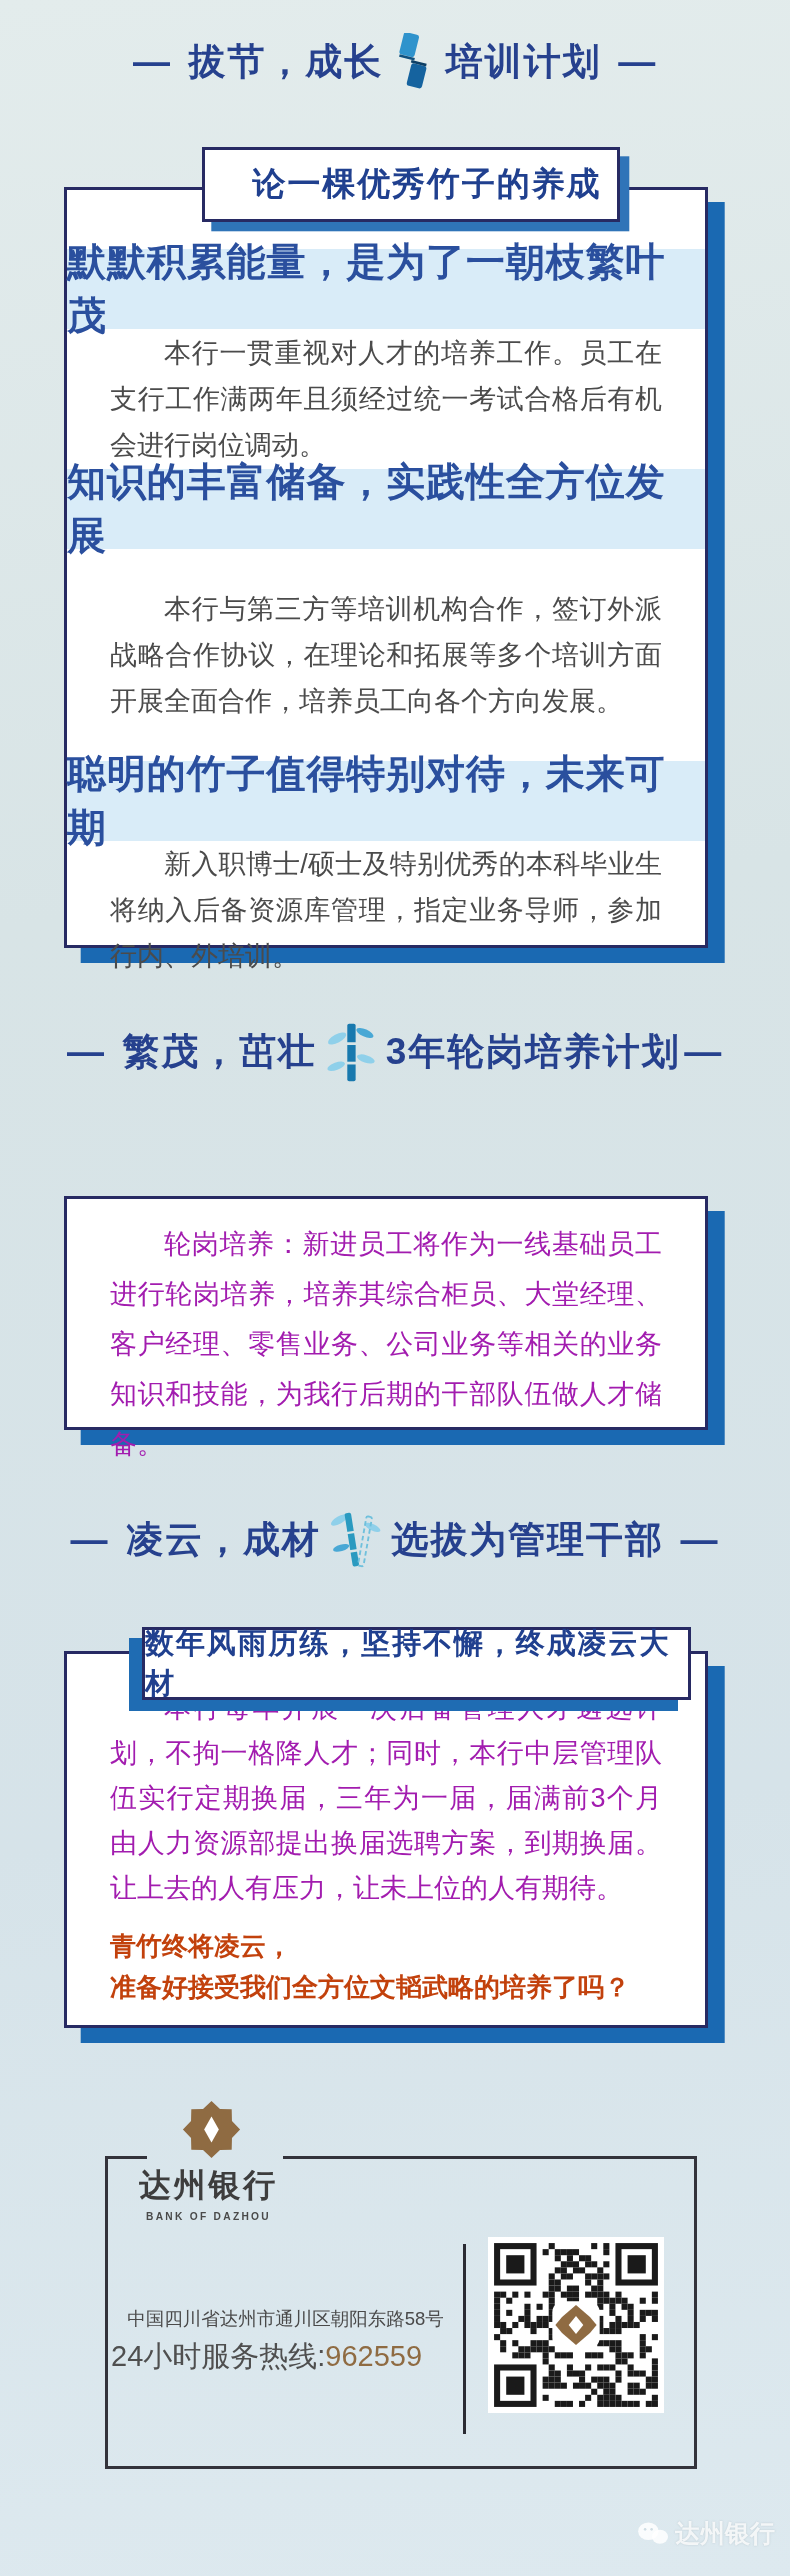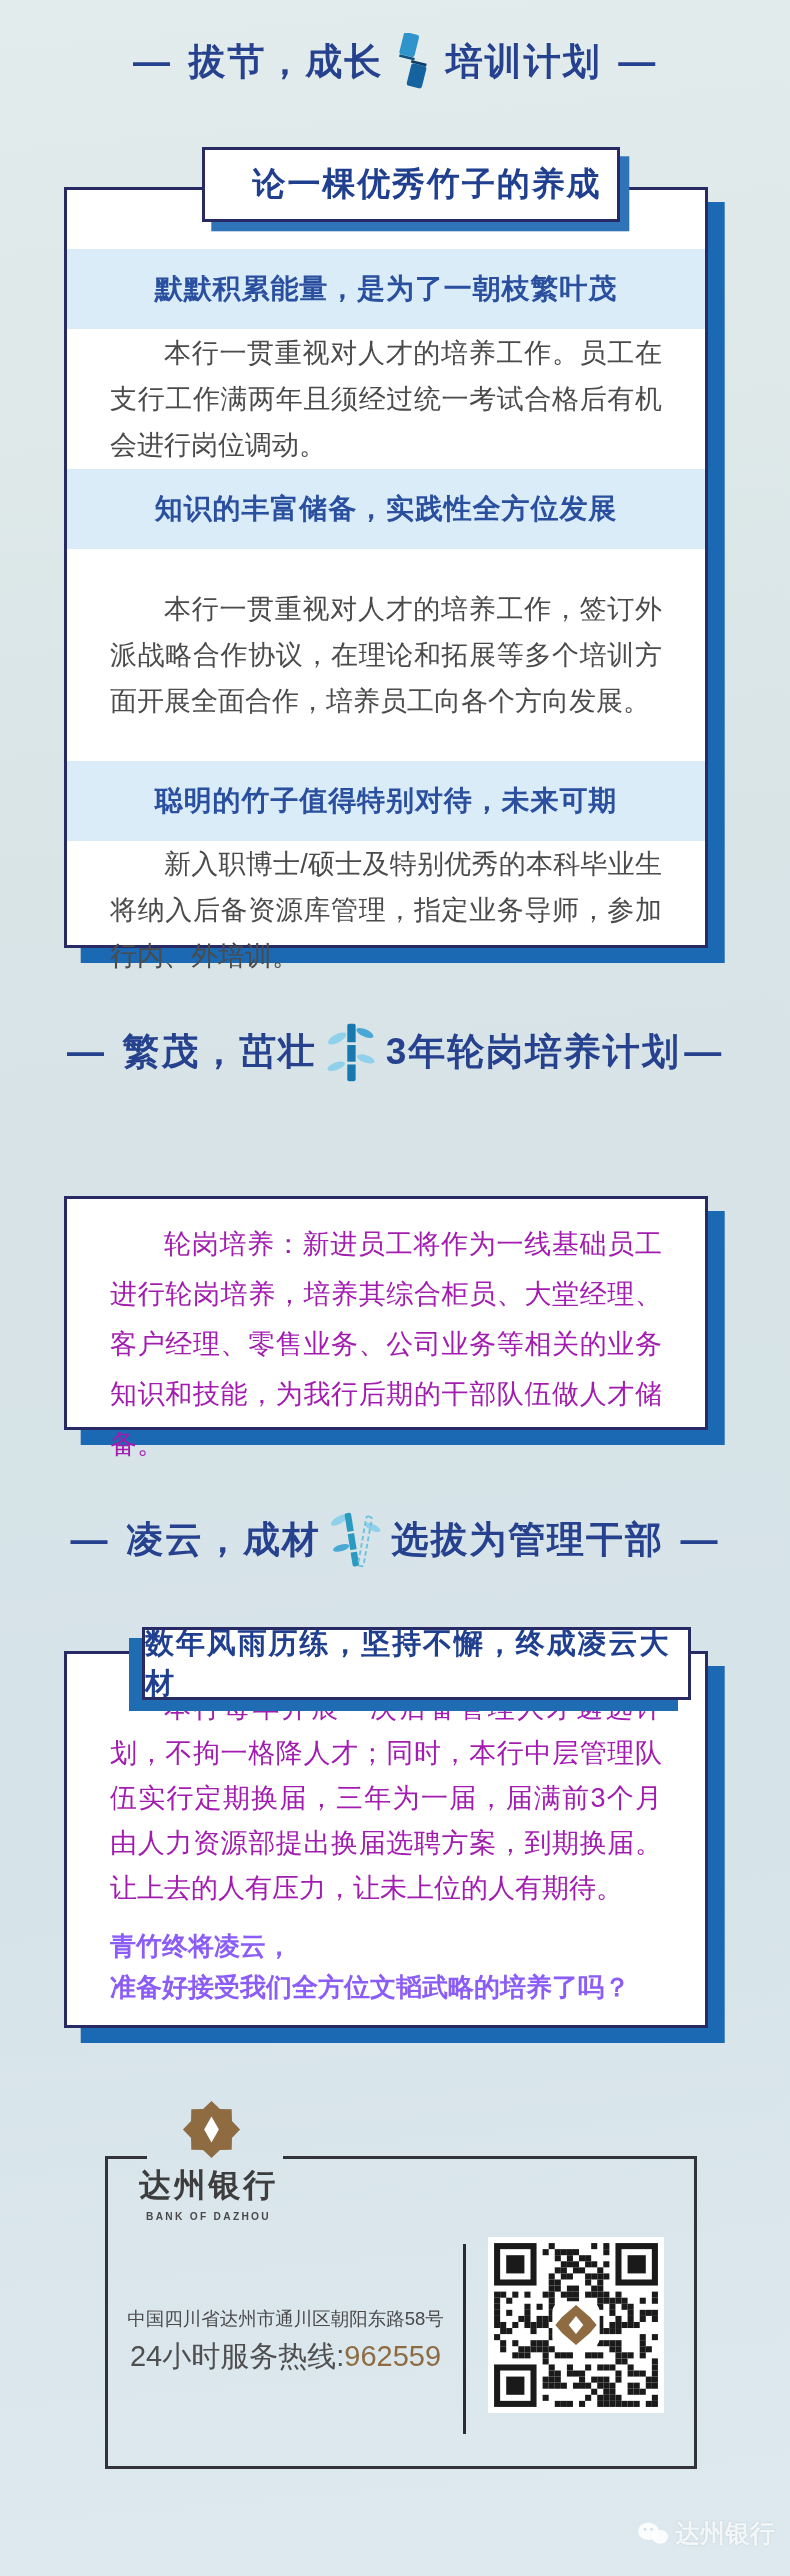--- a/index.html
+++ b/index.html
@@ -17,34 +17,34 @@
   .titlebox{position:absolute;background:#ffffff;border:3.7px solid #272a63;z-index:3;
             display:flex;align-items:center;justify-content:center;
             font-weight:bold;color:#20408f;letter-spacing:1.9px;}
   .shadow-r{box-shadow:9.3px 9.3px 0 #2f74b8;padding-left:32px;}
   .shadow-l{box-shadow:-13px 11px 0 #1f6cb3;}
 
   
   .card{position:absolute;background:#ffffff;border:3.7px solid #272a63;z-index:2;
         box-shadow:16.7px 15px 0 #1a69b2;display:flex;flex-direction:column;}
   .band{background:#d9ecf8;display:flex;align-items:center;justify-content:center;
-        font-size:28px;font-weight:bold;color:#2a4f9e;letter-spacing:0.9px;flex:0 0 auto;}
+        font-size:39px;font-weight:bold;color:#2a4f9e;letter-spacing:0.9px;flex:0 0 auto;}
   .wsec{display:flex;flex:0 0 auto;}
   .wsec p{margin:auto 0;padding:0 43px;font-size:27px;line-height:46px;color:#4b4b4b;
           text-align:justify;text-indent:2em;width:100%;}
   .bodytext{margin:0;padding:0 43px;font-size:27px;color:#a21caf;text-align:justify;text-indent:2em;}
-  .cta{padding:0 43px;font-size:26px;font-weight:bold;color:#8b5cf6;line-height:41px;}
+  .cta{padding:0 43px;font-size:26px;font-weight:bold;color:#c2410c;line-height:41px;}
 
   
   .frame-line{position:absolute;background:#33333b;}
   .wordmark{position:absolute;text-align:center;}
   .bank-name{font-size:32px;color:#3d3d3d;font-weight:600;letter-spacing:2.8px;}
   .bank-en{font-size:10.2px;color:#4a4a4a;font-weight:bold;letter-spacing:2.3px;margin-top:2.8px;}
   .address{position:absolute;text-align:center;font-size:18.5px;color:#4a4a4a;white-space:nowrap;}
-  .hotline{position:absolute;text-align:center;font-size:29px;color:#4f4f4f;white-space:nowrap;}
+  .hotline{position:absolute;font-size:29px;color:#4f4f4f;white-space:nowrap;}
   .hotline .num{color:#8f6b42;}
   .watermark{position:absolute;display:flex;align-items:center;gap:5.6px;
              color:rgba(255,255,255,0.82);font-size:25px;font-weight:bold;
              text-shadow:0 0 1.9px rgba(120,140,150,0.35);}
 </style>
 </head>
 <body>
 
 <div class="page">
 
@@ -72,21 +72,21 @@
     <div class="band" style="height:80px;">
       <span>默默积累能量，是为了一朝枝繁叶茂</span>
     </div>
     <div class="wsec" style="height:140px;">
       <p>本行一贯重视对人才的培养工作。员工在支行工作满两年且须经过统一考试合格后有机会进行岗位调动。</p>
     </div>
     <div class="band" style="height:80px;">
       <span>知识的丰富储备，实践性全方位发展</span>
     </div>
     <div class="wsec" style="height:212px;">
-      <p>本行一贯重视对人才的培养工作，签订外派战略合作协议，在理论和拓展等多个培训方面开展全面合作，培养员工向各个方向发展。</p>
+      <p>本行与第三方等培训机构合作，签订外派战略合作协议，在理论和拓展等多个培训方面开展全面合作，培养员工向各个方向发展。</p>
     </div>
     <div class="band" style="height:80px;">
       <span>聪明的竹子值得特别对待，未来可期</span>
     </div>
     <div class="wsec" style="flex:1;">
       <p style="line-height:46px;">新入职博士/硕士及特别优秀的本科毕业生将纳入后备资源库管理，指定业务导师，参加行内、外培训。</p>
     </div>
   </div>
 
   <div class="hdr" style="top:1022px;height:59px;">

